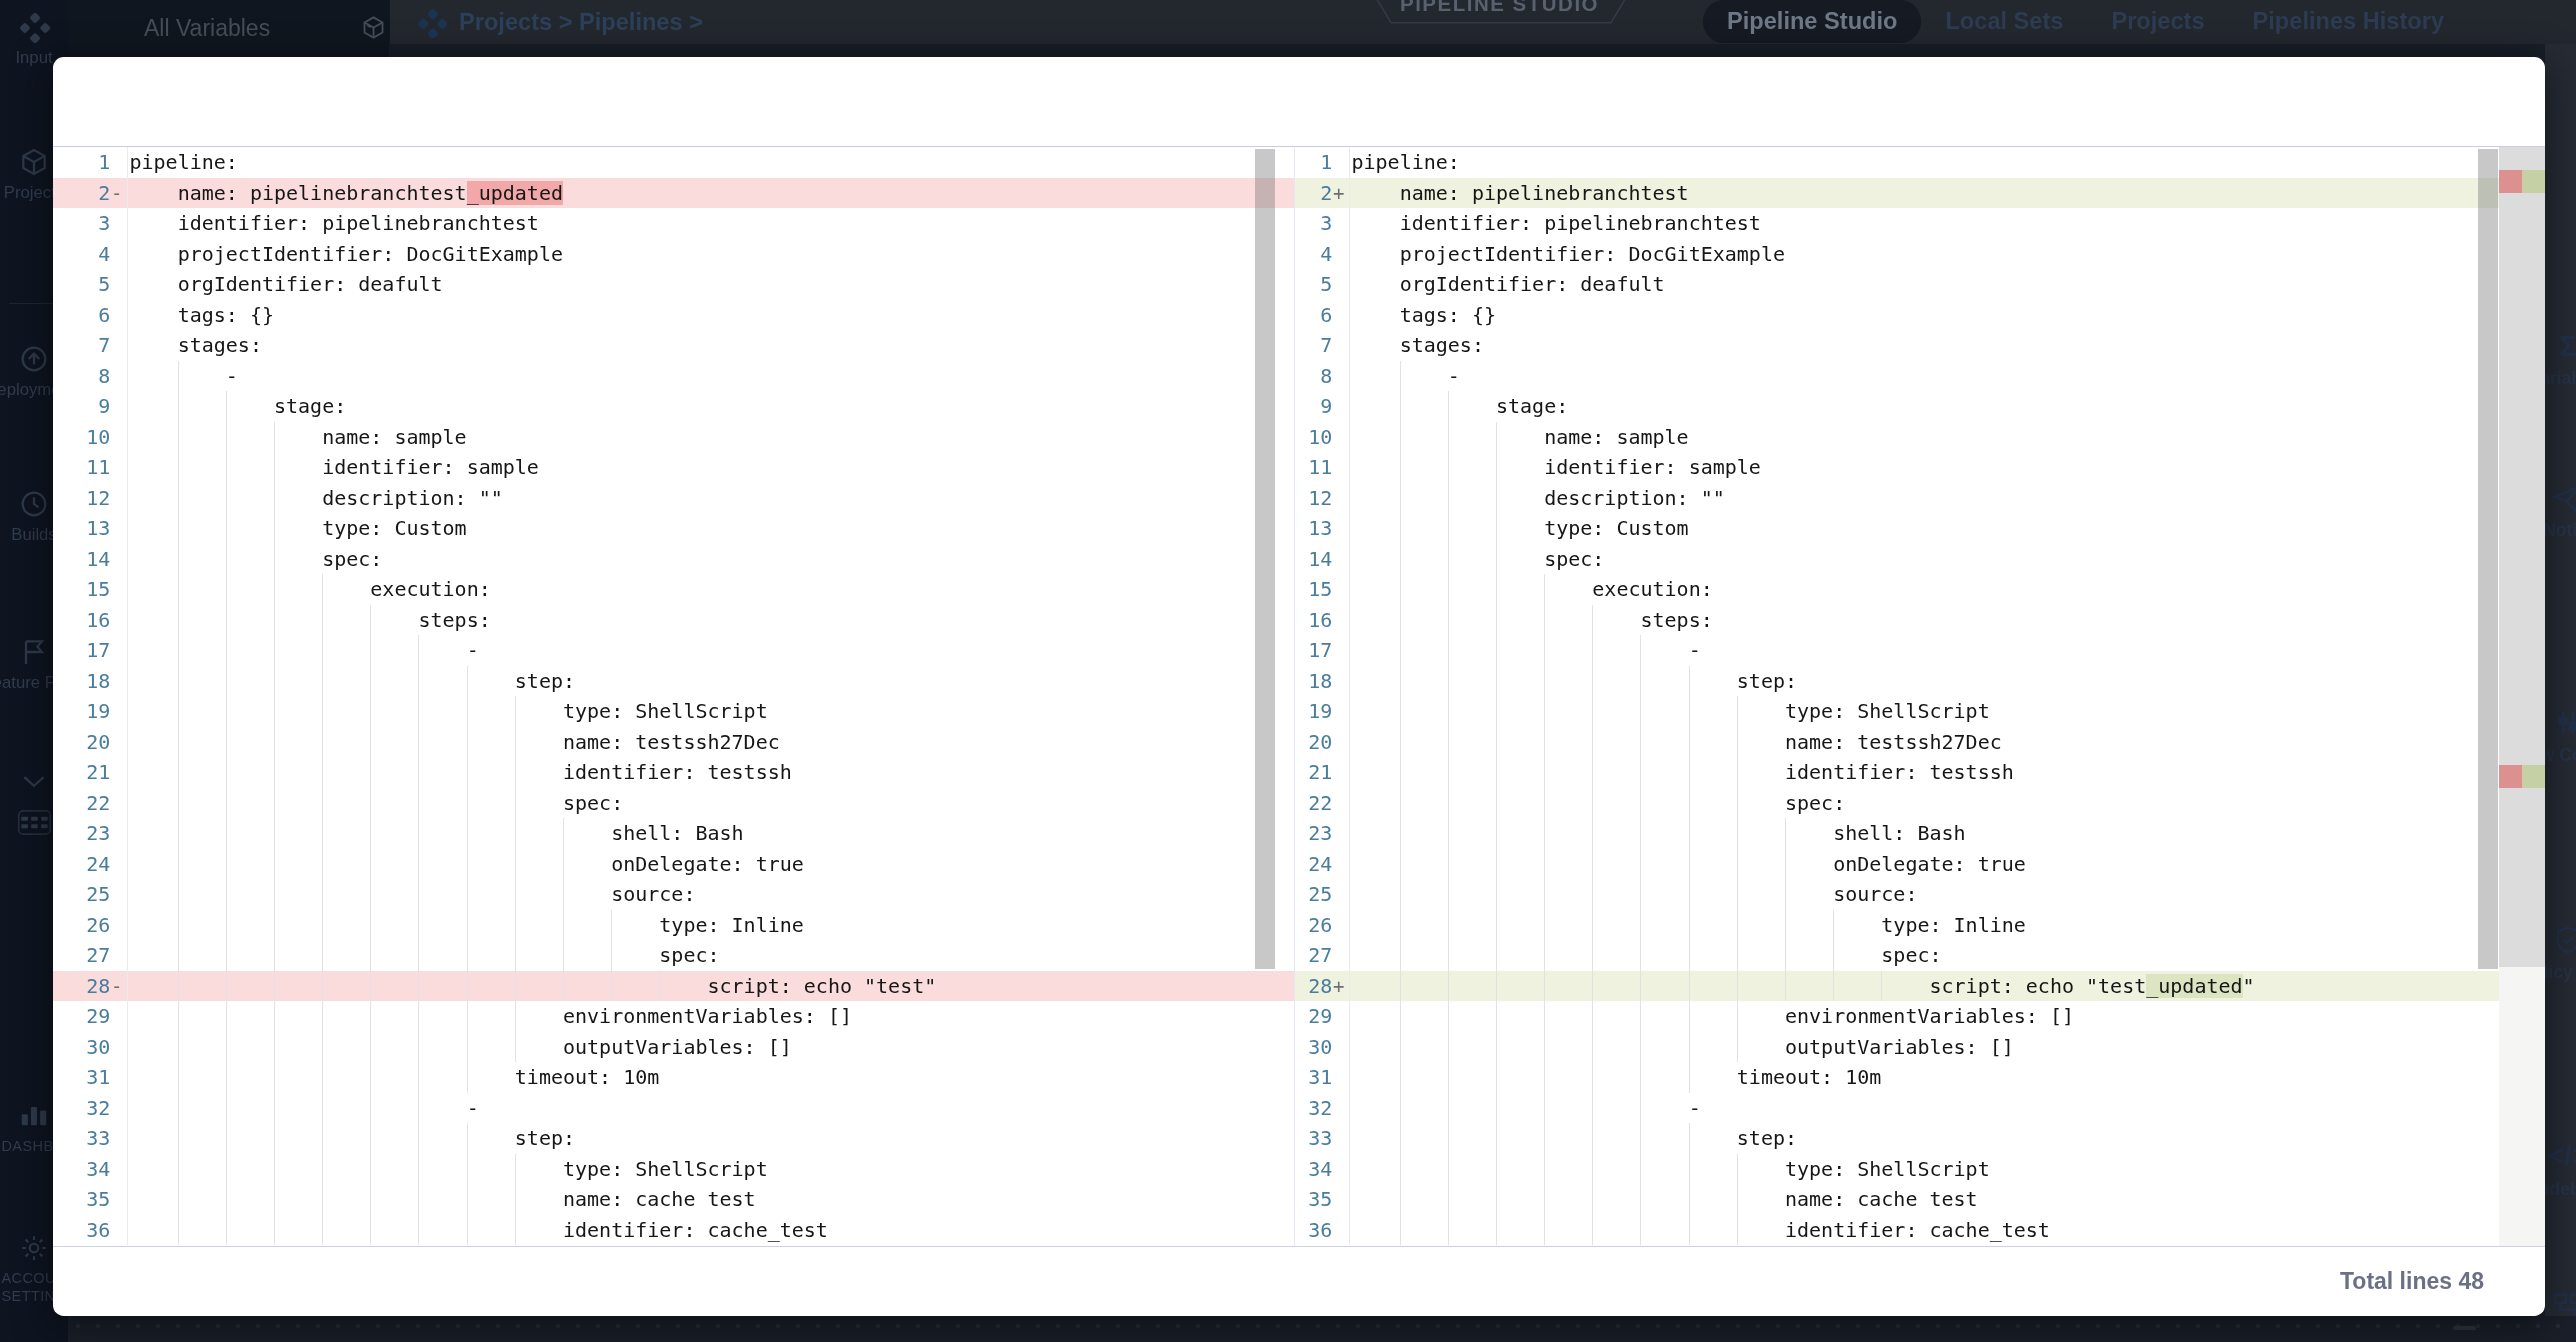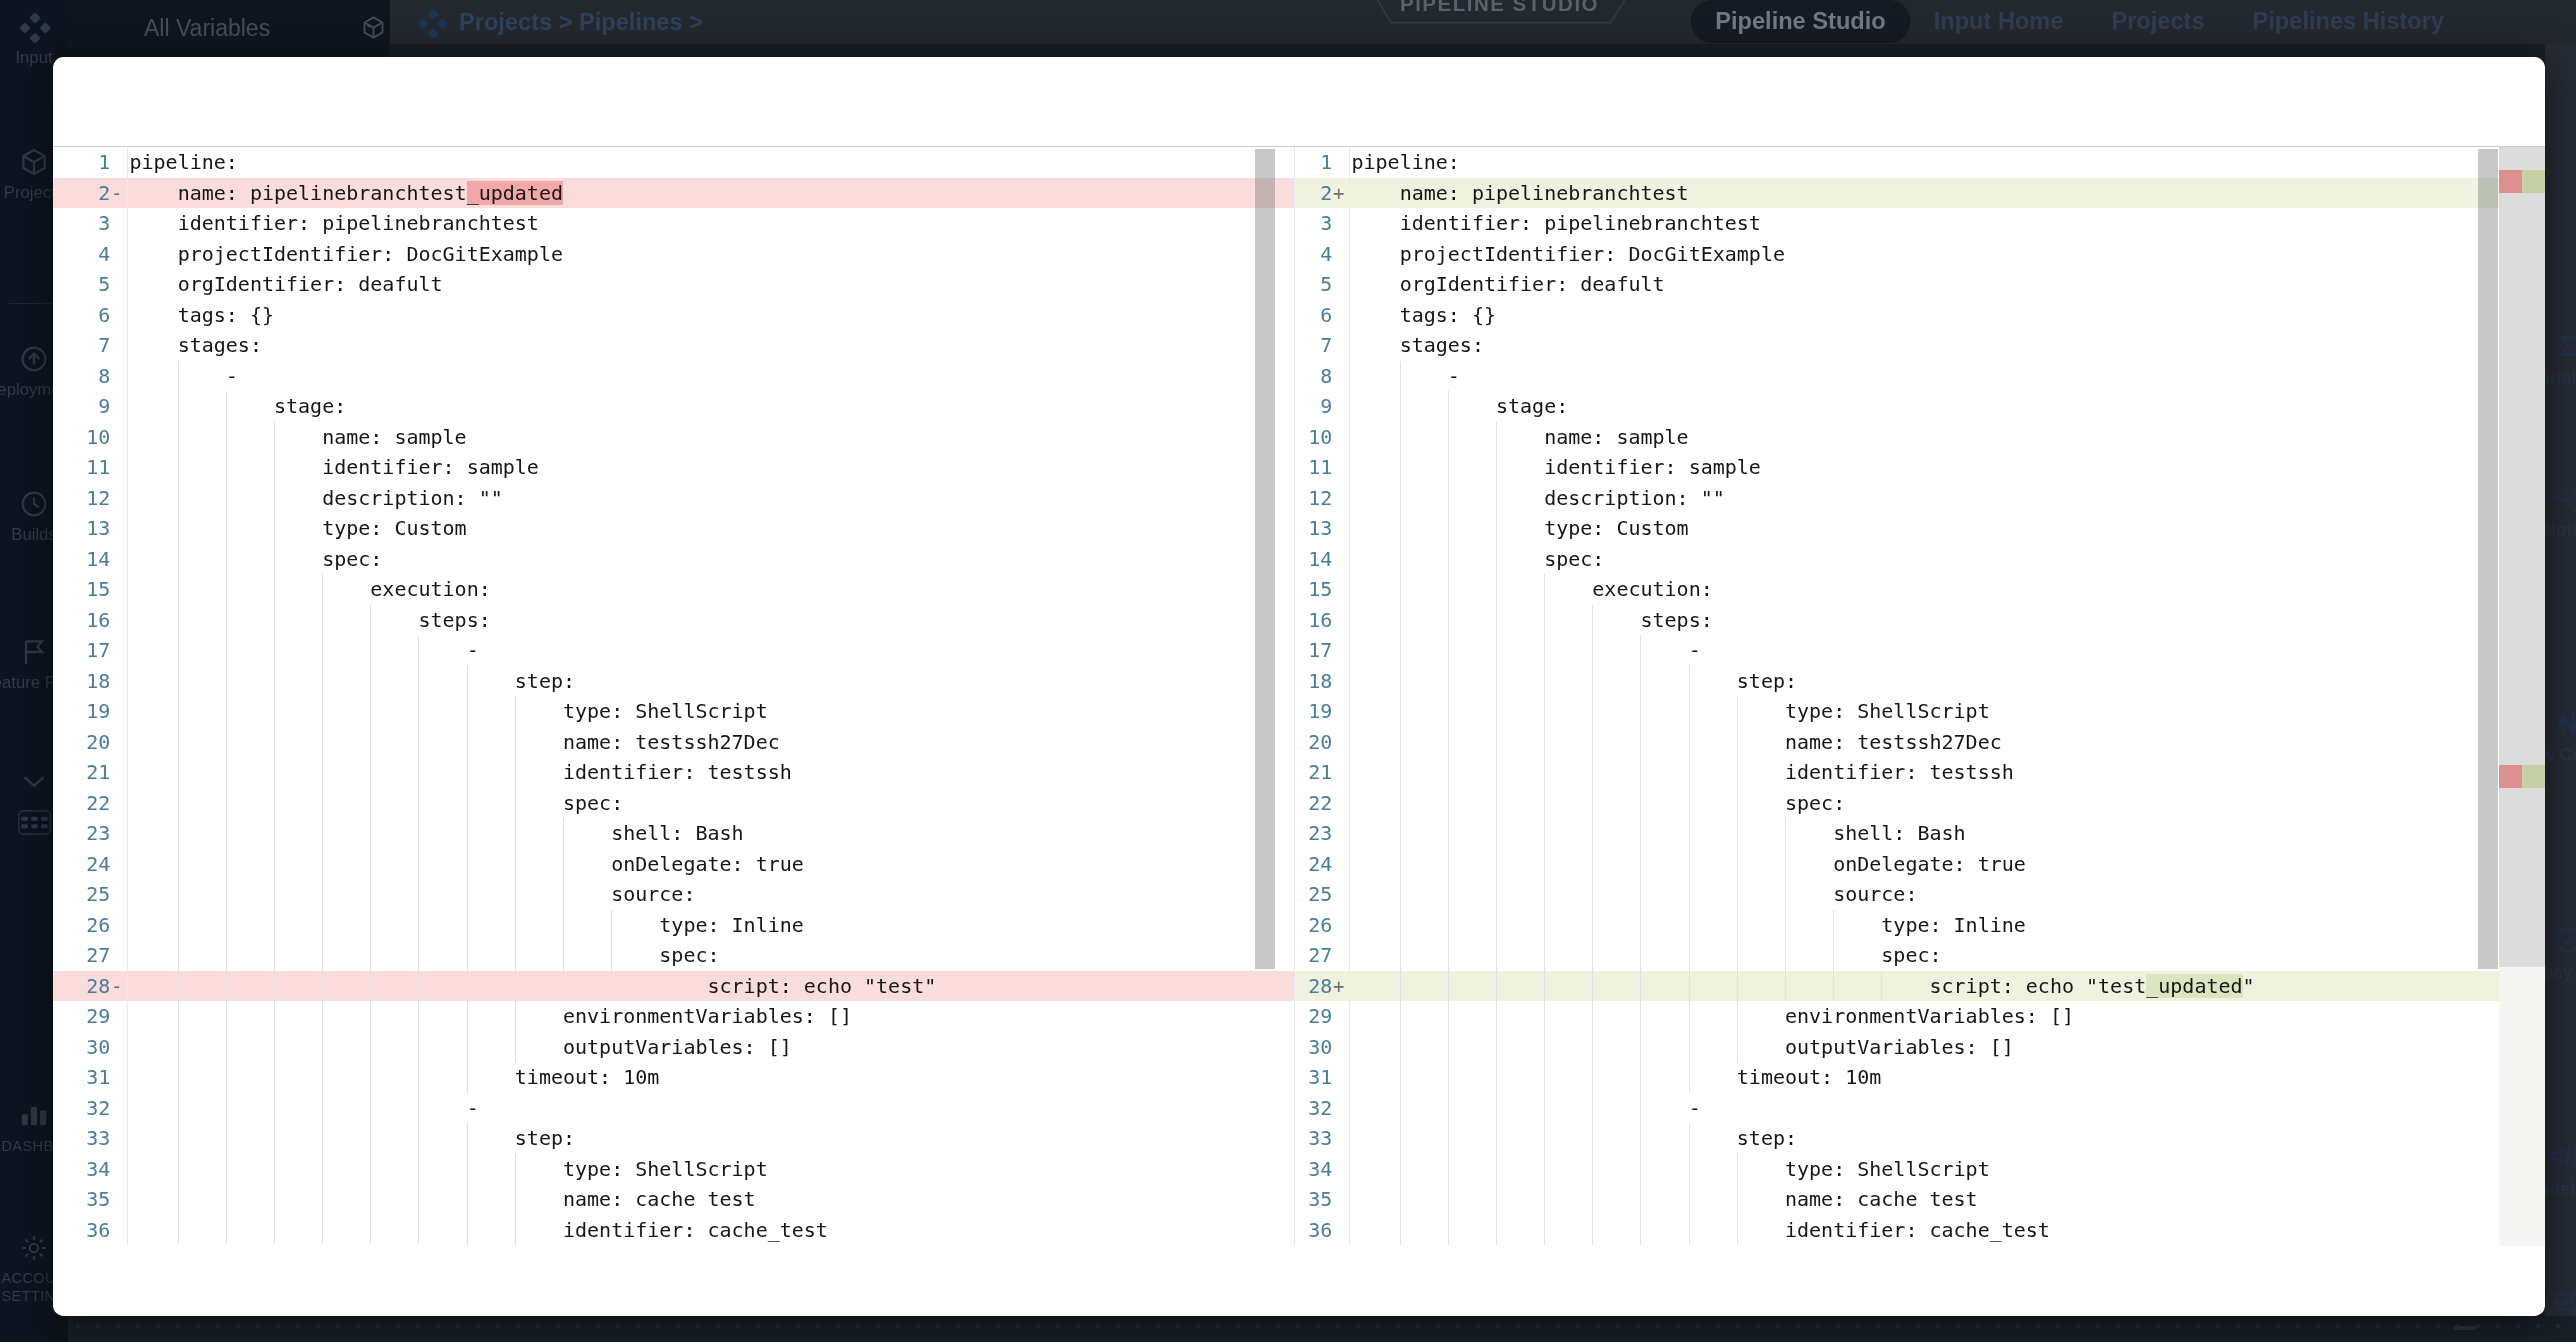--- a/index.html
+++ b/index.html
@@ -201,21 +201,21 @@
       <rect x="9.2" y="16.9" width="7" height="7" rx="2" transform="rotate(45 12.7 20.4)"></rect>
     </svg>
     <span id="breadcrumb-text">Projects &gt; Pipelines &gt;</span>
   </div>
   <svg id="studio-hex" width="312" height="44" viewBox="0 0 410 58" fill="none" stroke="#333b47" stroke-width="2">
     <path d="M18 -40 L60 30 L350 30 L392 -40"></path>
   </svg>
   <div id="studio-title">PIPELINE STUDIO</div>
   <div id="nav-tabs">
       <div class="nav-tab active">Pipeline Studio</div>
-      <div class="nav-tab">Input Home</div>
+      <div class="nav-tab">Local Sets</div>
       <div class="nav-tab">Projects</div>
       <div class="nav-tab">Pipelines History</div>
     </div>
 </div>
 
 <div id="right-rail">
     <div class="rail-item" style="top: 285px;">
       <span class="ric">
         <span style="font-size:30px;">Σ</span>
       </span>
@@ -793,14 +793,17 @@
       <div id="ruler">
         <div id="ruler-track"></div>
       <div class="mk red" style="top: 23px;"></div>
           <div class="mk green" style="top: 23px;"></div>
           <div class="mk red" style="top: 618px;"></div>
           <div class="mk green" style="top: 618px;"></div>
         </div>
     </div>
   </div>
 
+  <div id="modal-footer">
+    <span id="total-lines">Total lines 48</span>
+  </div>
 </div>
 
 
 </body></html>

